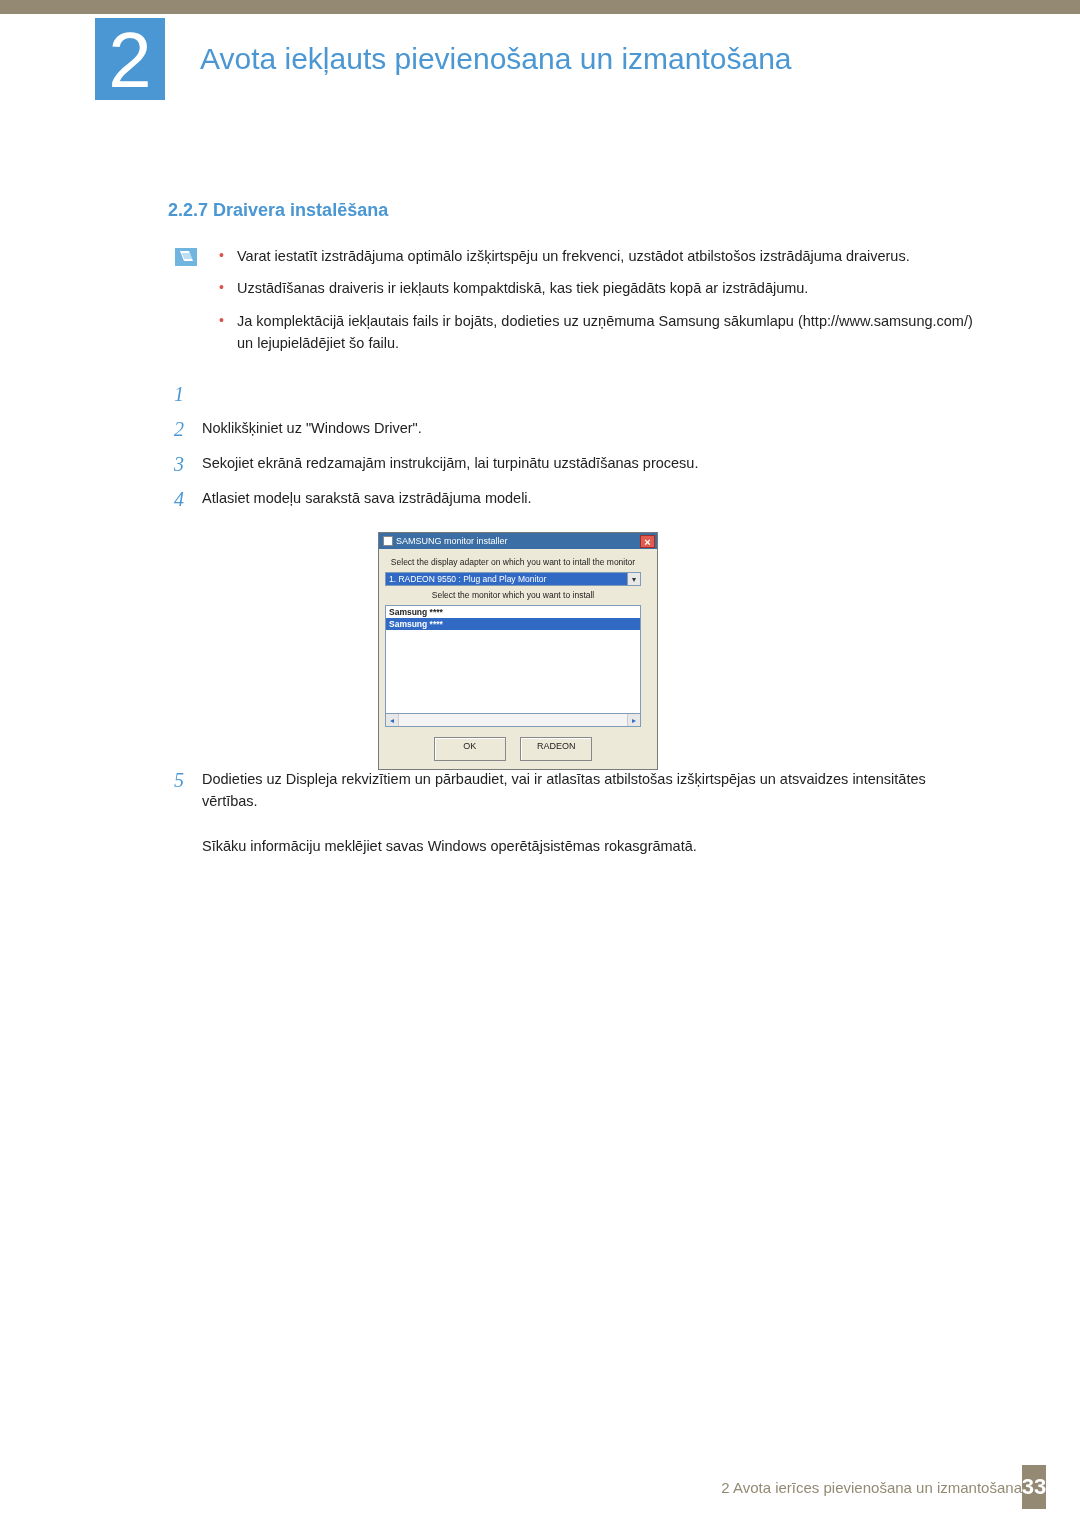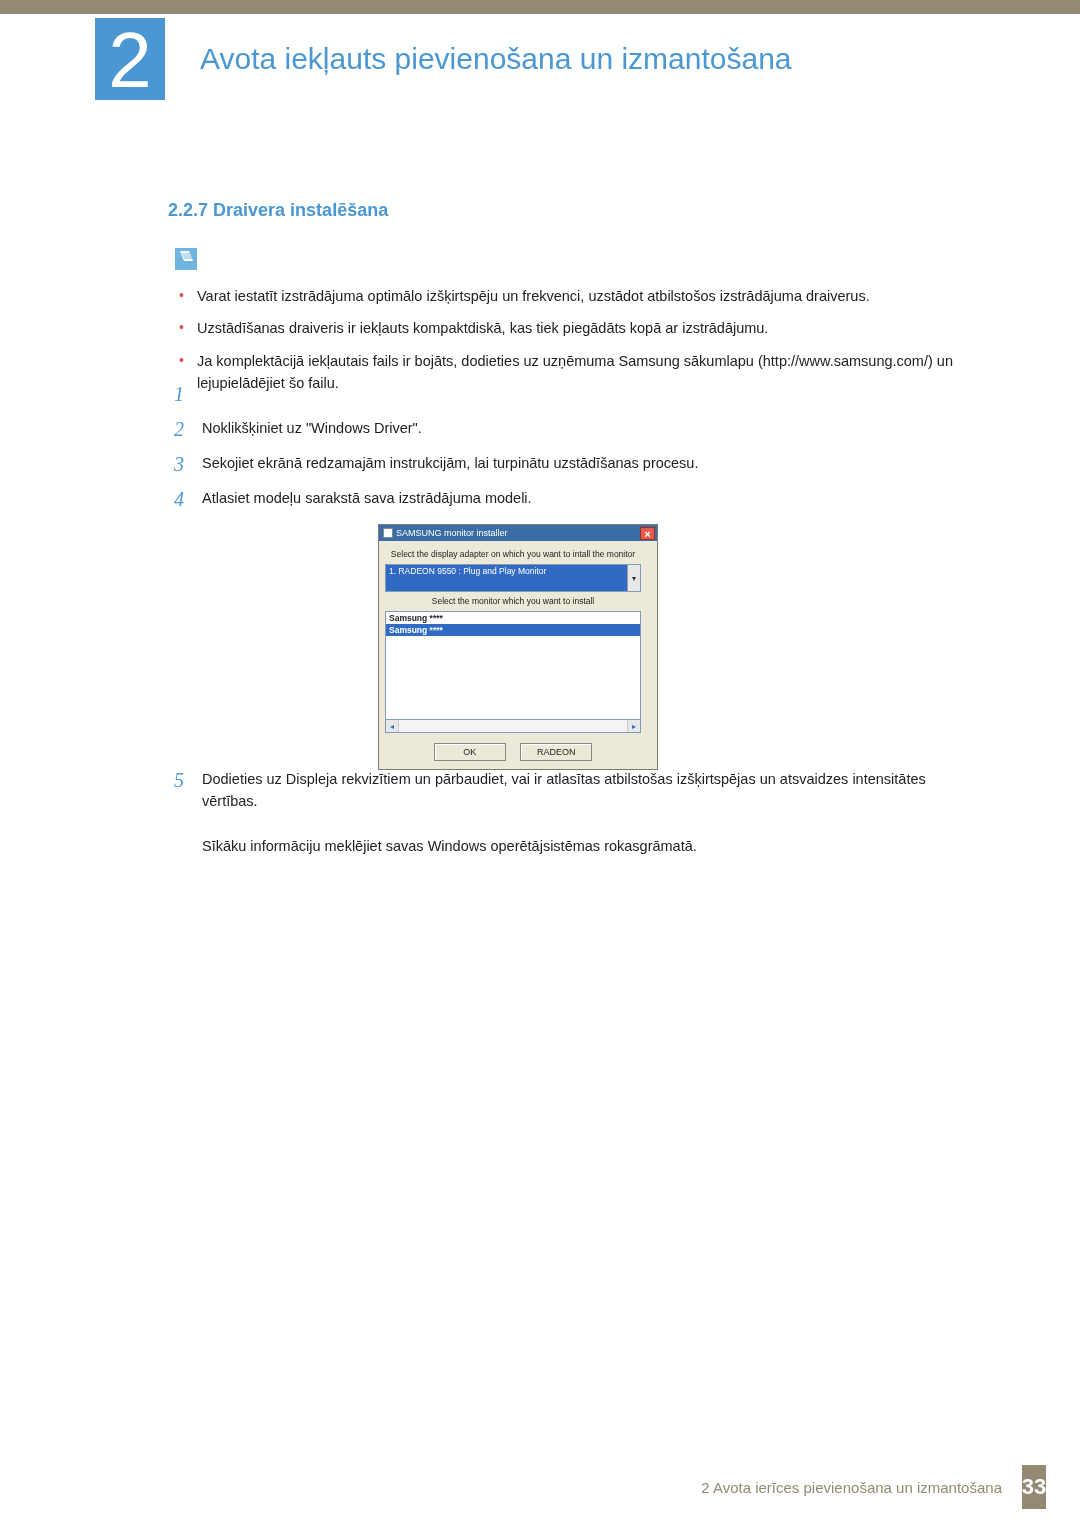--- a/index.html
+++ b/index.html
@@ -55,21 +55,20 @@
     font-weight: 600;
   }
   .note-block {
     position: absolute;
     left: 175px;
     top: 245px;
     right: 95px;
     display: flex;
     align-items: flex-start;
     gap: 18px;
-    flex-direction: column;
   }
   .note-icon {
     width: 22px;
     height: 18px;
     background: #6fb5e0;
     position: relative;
     top: 3px;
     flex: 0 0 22px;
   }
   .note-icon svg { display:block; }
@@ -115,21 +114,21 @@
     flex: 0 0 14px;
   }
   .step-text {
     font-size: 14.5px;
     line-height: 1.55;
     color: #222;
     flex: 1;
   }
   .installer {
     width: 280px;
-    margin: 12px auto 12px 208px;
+    margin: 20px auto 12px 208px;
     border: 1px solid #7a7a7a;
     background: #ece9d8;
     font-size: 9px;
     font-family: Tahoma, sans-serif;
   }
   .inst-title {
     background: #3b6ea5;
     color: #fff;
     display: flex;
     align-items: center;
@@ -147,21 +146,21 @@
     line-height: 12px;
     font-weight: bold;
     font-size: 11px;
     border: 1px solid #a02e25;
   }
   .inst-body { padding: 6px 16px 8px 6px; }
   .inst-label { text-align: center; font-size: 8.5px; margin: 2px 0 5px 0; color: #222; }
   .inst-select {
     display:flex; align-items:stretch;
     border: 1px solid #7f9db9;
-    height: 28px;
+    height: 14px;
     margin-bottom: 4px;
   }
   .inst-select-text {
     flex:1;
     background: #316ac5;
     color: #fff;
     padding: 0 3px;
     line-height: 13px;
     font-size: 8.5px;
     overflow: hidden;
@@ -207,21 +206,21 @@
   }
   .inst-scroll-arrow.left{ border-right:1px solid #ccc;}
   .inst-scroll-arrow.right{ border-left:1px solid #ccc;}
   .inst-scroll-track{ flex:1; background:#f4f4f4;}
   .inst-buttons {
     text-align: center;
   }
   .inst-btn {
     display: inline-block;
     width: 72px;
-    height: 18px;
+    height: 24px;
     background: #ece9d8;
     border: 1px solid #888;
     font-size: 9px;
     line-height: 16px;
     margin: 0 6px;
     color: #222;
     box-shadow: inset 1px 1px 0 #fff;
   }
 
   .step5 {
@@ -232,21 +231,21 @@
   }
 
   .footer {
     position: absolute;
     bottom: 18px;
     right: 0;
     left: 0;
     display: flex;
     justify-content: flex-end;
     align-items: center;
-    gap: 20px;
+    gap: 0;
   }
   .footer-text {
     color: #948a74;
     font-size: 15px;
   }
   .footer-page {
     width: 24px;
     height: 44px;
     background: #948a74;
     color: #fff;

